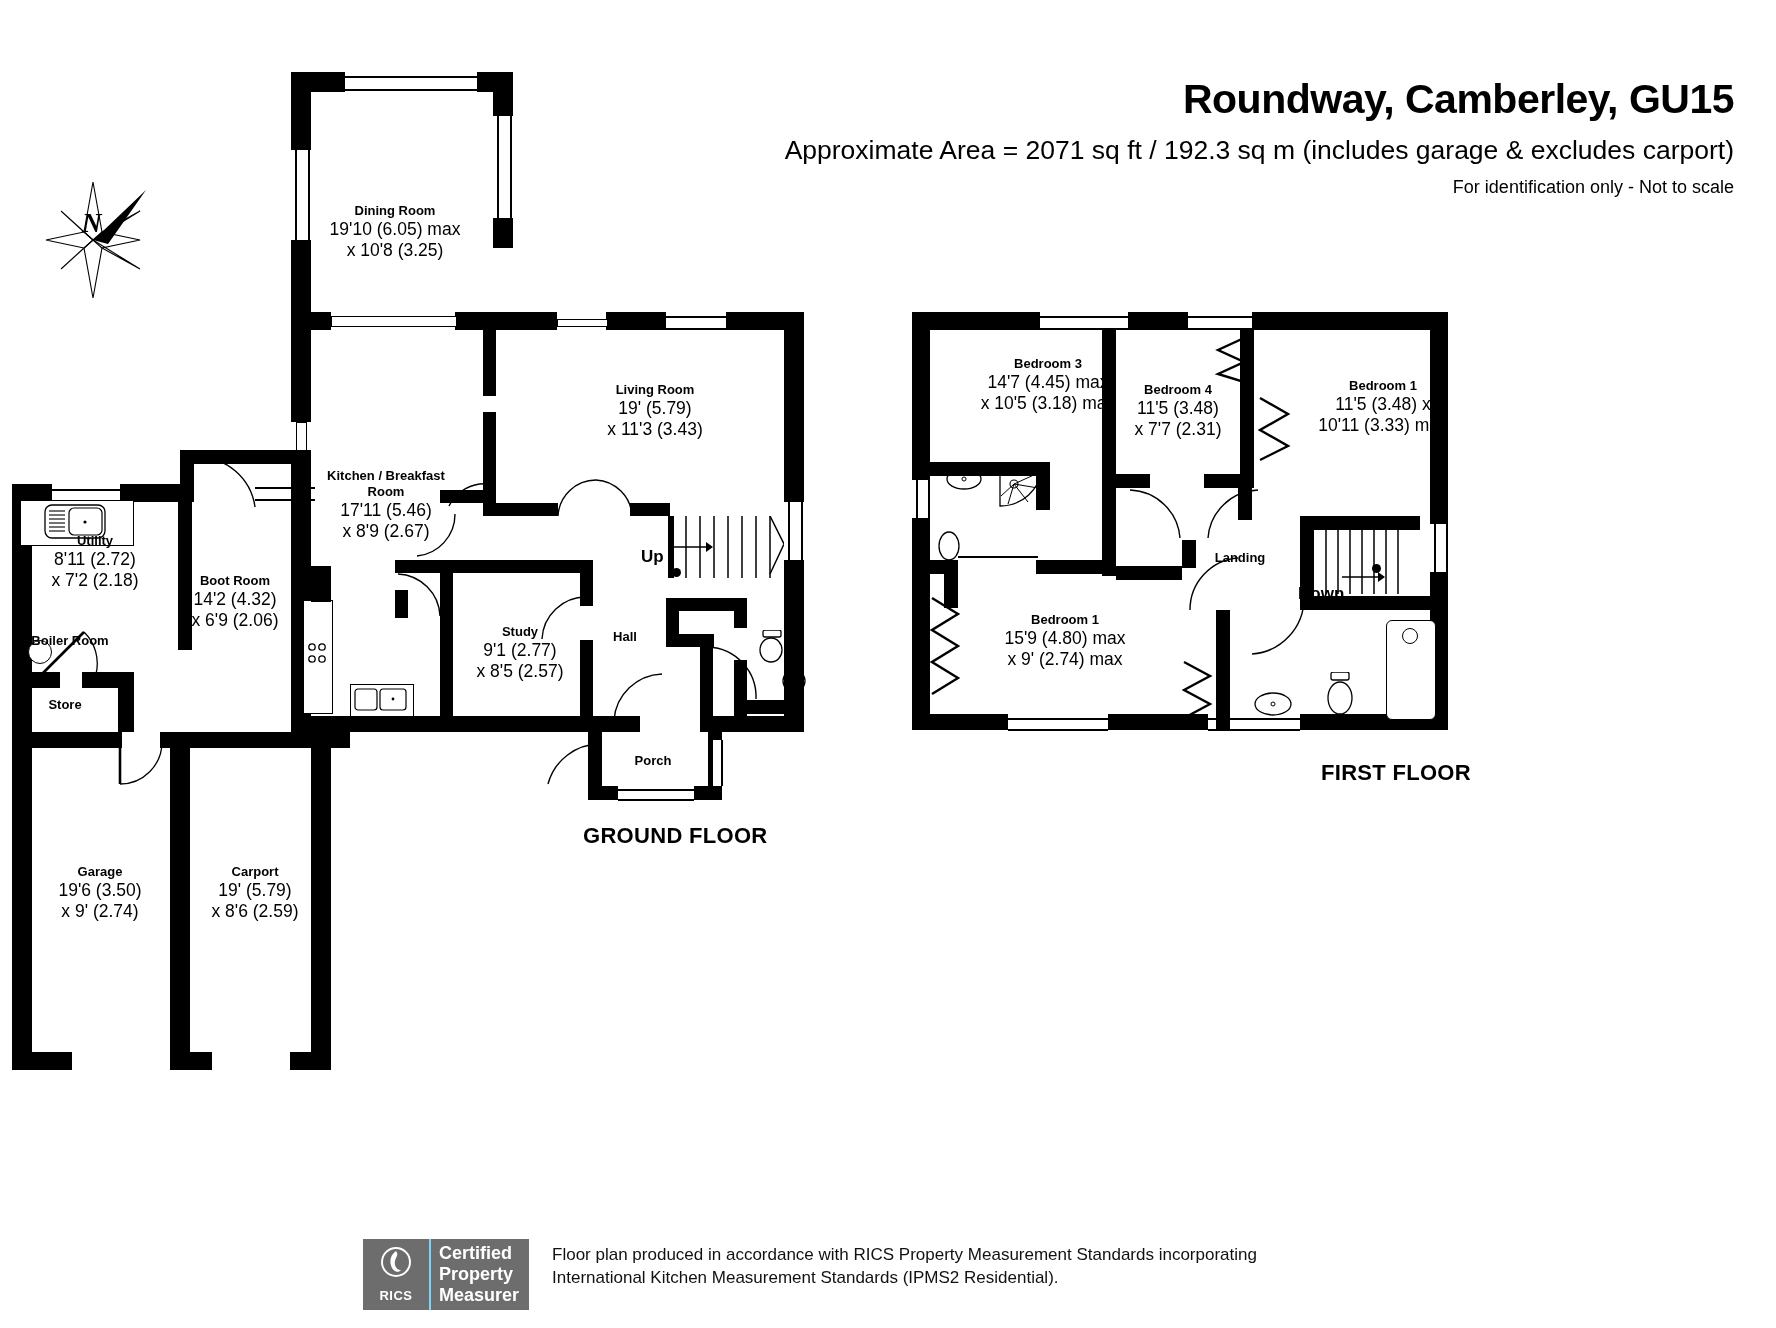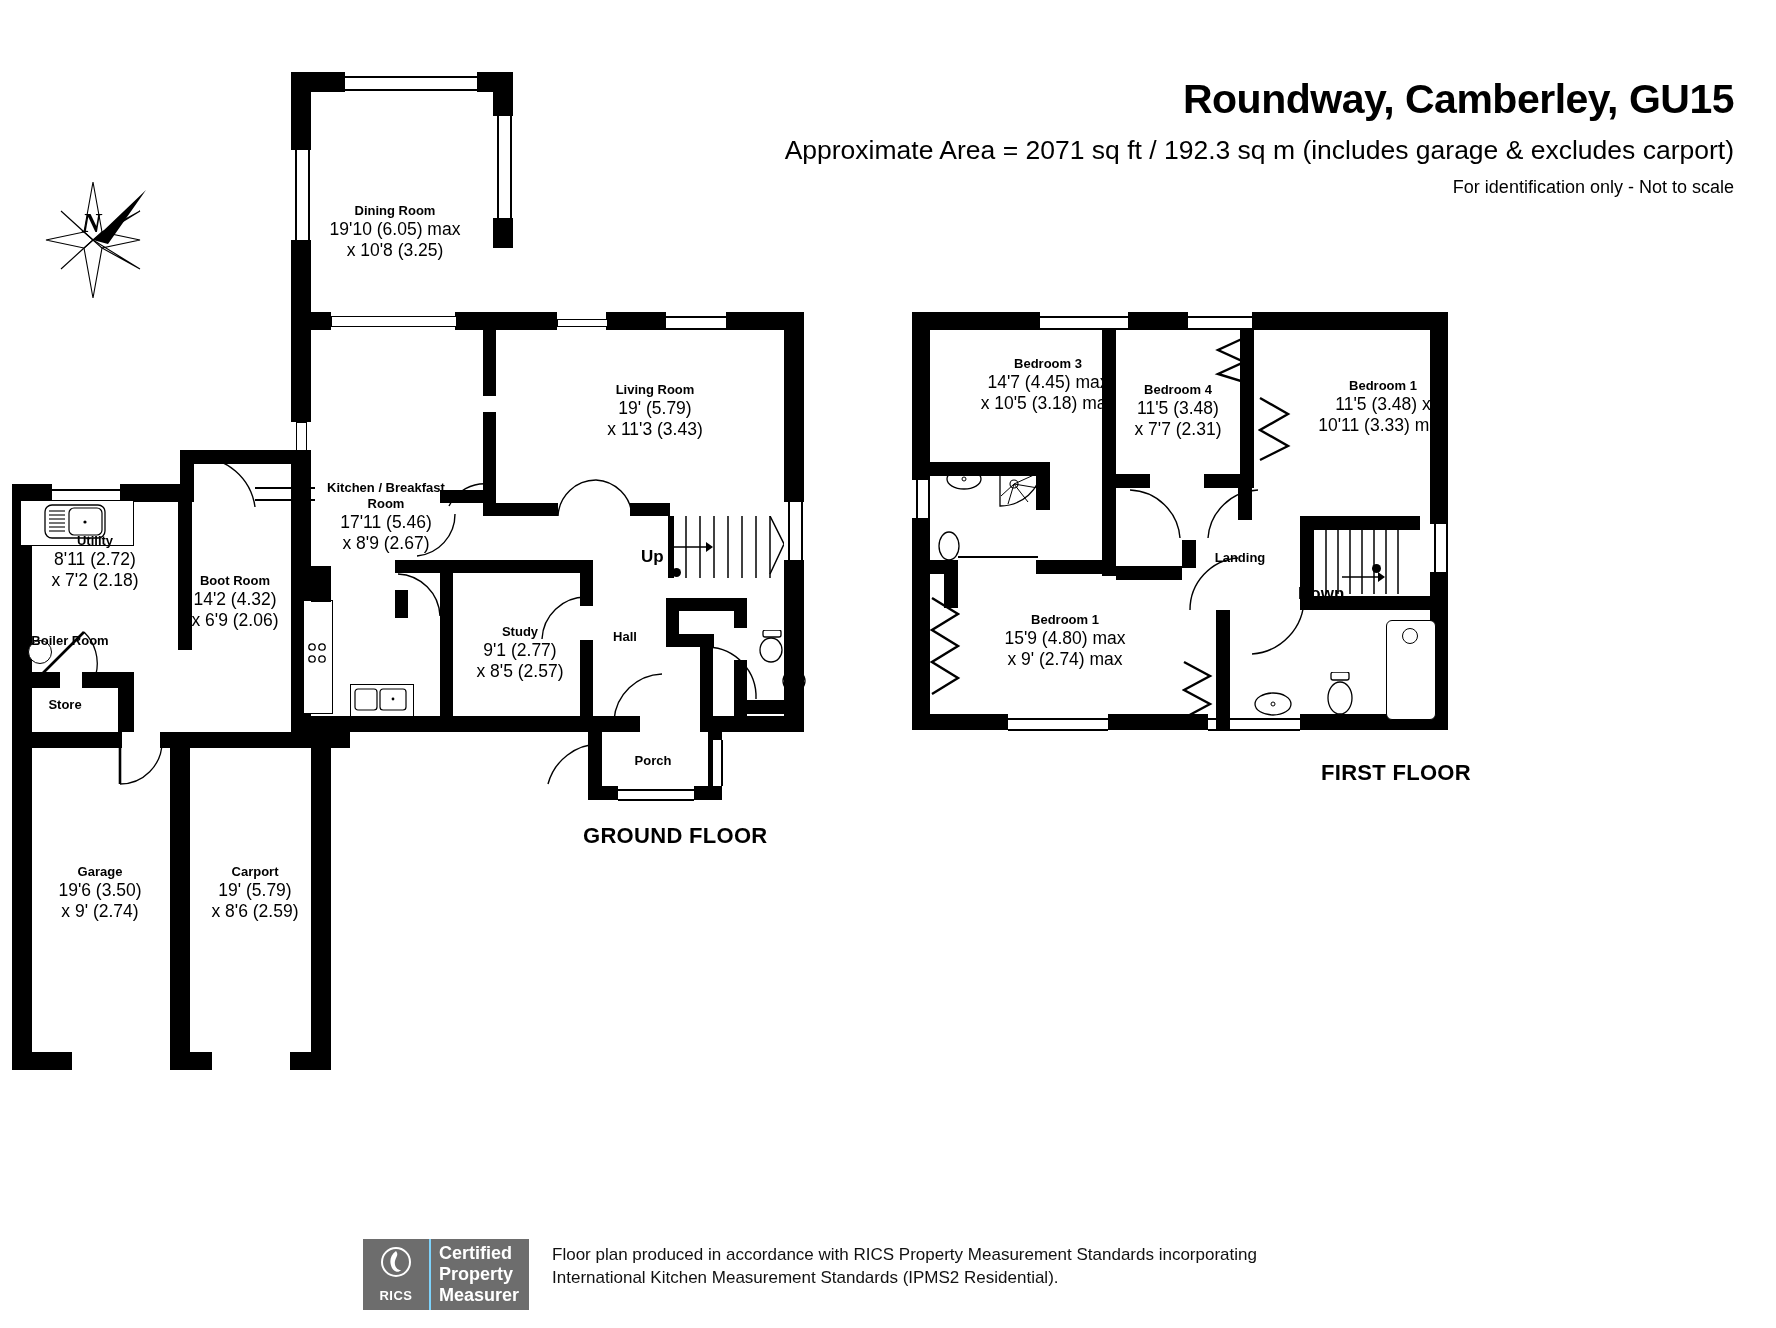--- a/index.html
+++ b/index.html
@@ -115,21 +115,21 @@
 
   <svg class="abs" style="left:556px;top:478px;width:80px;height:40px;">
     <path d="M2 38 A38 38 0 0 1 40 2" fill="none" stroke="#000" stroke-width="1.4"></path>
     <path d="M40 2 A38 38 0 0 1 76 38" fill="none" stroke="#000" stroke-width="1.4"></path>
   </svg>
 
   <div class="w" style="left:291px;top:330px;width:20px;height:92px;"></div>
   <div class="w" style="left:291px;top:468px;width:20px;height:262px;"></div>
   <div class="thin" style="left:296px;top:422px;width:9px;height:46px;border-width:1.4px;"></div>
 
-  <div class="lbl wrapname" style="left:316px;top:480px;width:140px;">
+  <div class="lbl wrapname" style="left:316px;top:468px;width:140px;">
     <div class="n">Kitchen / Breakfast Room</div>
     <div class="d">17'11 (5.46)</div>
     <div class="d">x 8'9 (2.67)</div>
   </div>
 
   <div class="thin" style="left:303px;top:600px;width:28px;height:112px;"></div>
   <svg class="abs" style="left:305px;top:640px;width:24px;height:28px;">
     <circle cx="7" cy="7" r="3.2" fill="none" stroke="#000" stroke-width="1.3"></circle>
     <circle cx="17" cy="7" r="3.2" fill="none" stroke="#000" stroke-width="1.3"></circle>
     <circle cx="7" cy="19" r="3.2" fill="none" stroke="#000" stroke-width="1.3"></circle>

